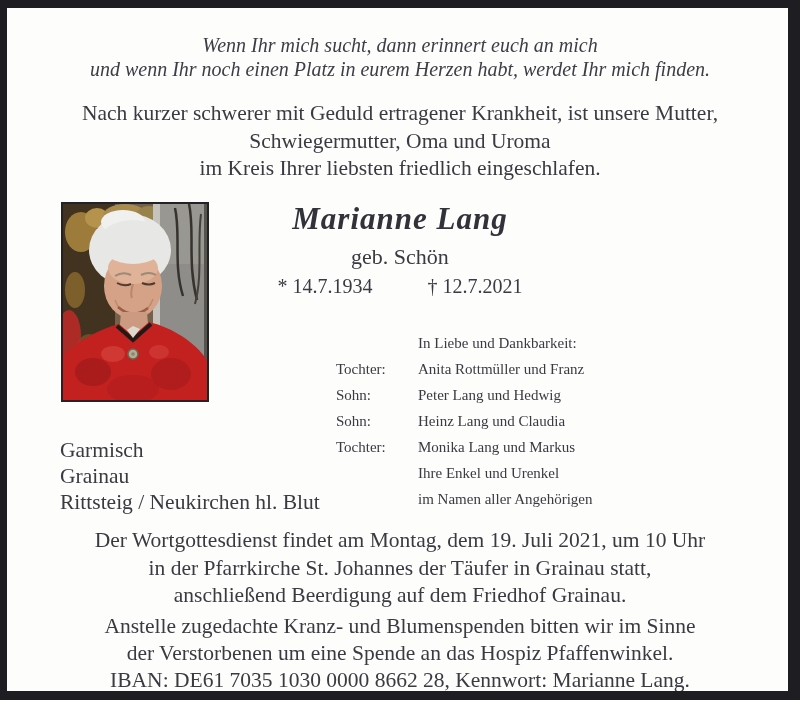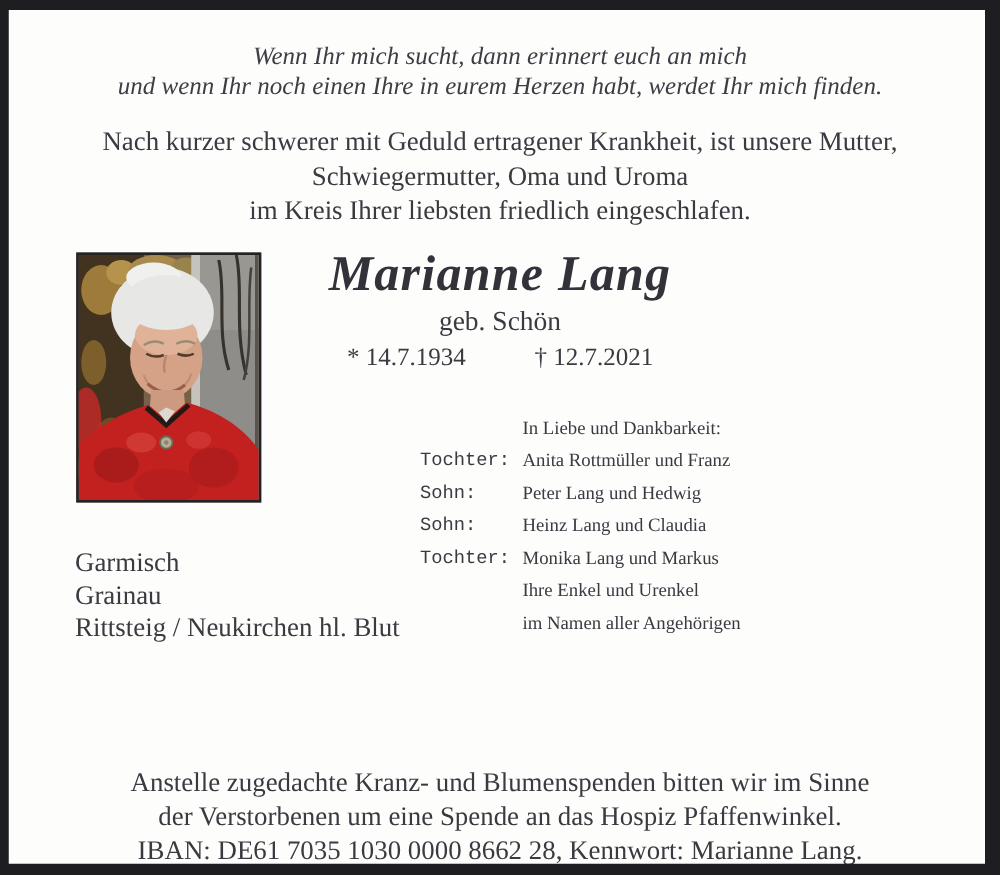--- a/index.html
+++ b/index.html
@@ -35,34 +35,34 @@
     width: 148px; height: 200px;
     border: 2px solid #232327; box-sizing: border-box;
     background: #6b5a44;
   }
   .photo svg { display: block; }
   .name-block {
     position: absolute; top: 196px; left: 100px; width: 600px;
     text-align: center;
   }
   .deceased-name {
-    font-size: 40px; line-height: 46px;
+    font-size: 31px; line-height: 46px;
     font-weight: bold; font-style: italic;
     letter-spacing: 1px; color: #32323a;
   }
   .birth-name { font-size: 22px; line-height: 27px; margin-top: 1px; }
   .dates { font-size: 20px; line-height: 26px; margin-top: 3px; }
   .dates .birth-date { margin-right: 55px; }
 
   .tribute {
     position: absolute; left: 336px; top: 330px;
     font-size: 15px; line-height: 26px;
   }
   .tribute-row { display: flex; }
-  .relation { width: 82px; flex: 0 0 82px; font-family: Liberation Mono, monospace; }
+  .relation { width: 82px; flex: 0 0 82px; }
   .indented { margin-left: 82px; }
 
   .places {
     position: absolute; left: 60px; top: 437px;
     font-size: 21.5px; line-height: 26px;
   }
   .service {
     position: absolute; top: 527px; left: 0; right: 0;
     text-align: center; font-size: 21.5px; line-height: 27.5px;
   }
@@ -76,21 +76,21 @@
 
 <div class="page">
 
   <div class="frame frame-top"></div>
   <div class="frame frame-bottom"></div>
   <div class="frame frame-left"></div>
   <div class="frame frame-right"></div>
 
   <div class="epigraph">
     <div class="line">Wenn Ihr mich sucht, dann erinnert euch an mich</div>
-    <div class="line">und wenn Ihr noch einen Ihre in eurem Herzen habt, werdet Ihr mich finden.</div>
+    <div class="line">und wenn Ihr noch einen Platz in eurem Herzen habt, werdet Ihr mich finden.</div>
   </div>
 
   <div class="intro">
     <div class="line">Nach kurzer schwerer mit Geduld ertragener Krankheit, ist unsere Mutter,</div>
     <div class="line">Schwiegermutter, Oma und Uroma</div>
     <div class="line">im Kreis Ihrer liebsten friedlich eingeschlafen.</div>
   </div>
 
   <div class="photo">
     <svg width="144" height="196" viewBox="0 0 144 196" xmlns="http://www.w3.org/2000/svg">
@@ -167,20 +167,25 @@
     <div class="line indented">Ihre Enkel und Urenkel</div>
     <div class="line indented">im Namen aller Angehörigen</div>
   </div>
 
   <div class="places">
     <div class="line">Garmisch</div>
     <div class="line">Grainau</div>
     <div class="line">Rittsteig / Neukirchen hl. Blut</div>
   </div>
 
+  <div class="service">
+    <div class="line">Der Wortgottesdienst findet am Montag, dem 19. Juli 2021, um 10 Uhr</div>
+    <div class="line">in der Pfarrkirche St. Johannes der Täufer in Grainau statt,</div>
+    <div class="line">anschließend Beerdigung auf dem Friedhof Grainau.</div>
+  </div>
 
   <div class="donation">
     <div class="line">Anstelle zugedachte Kranz- und Blumenspenden bitten wir im Sinne</div>
     <div class="line">der Verstorbenen um eine Spende an das Hospiz Pfaffenwinkel.</div>
     <div class="line">IBAN: DE61 7035 1030 0000 8662 28, Kennwort: Marianne Lang.</div>
   </div>
 
 </div>
 
 </body></html>

